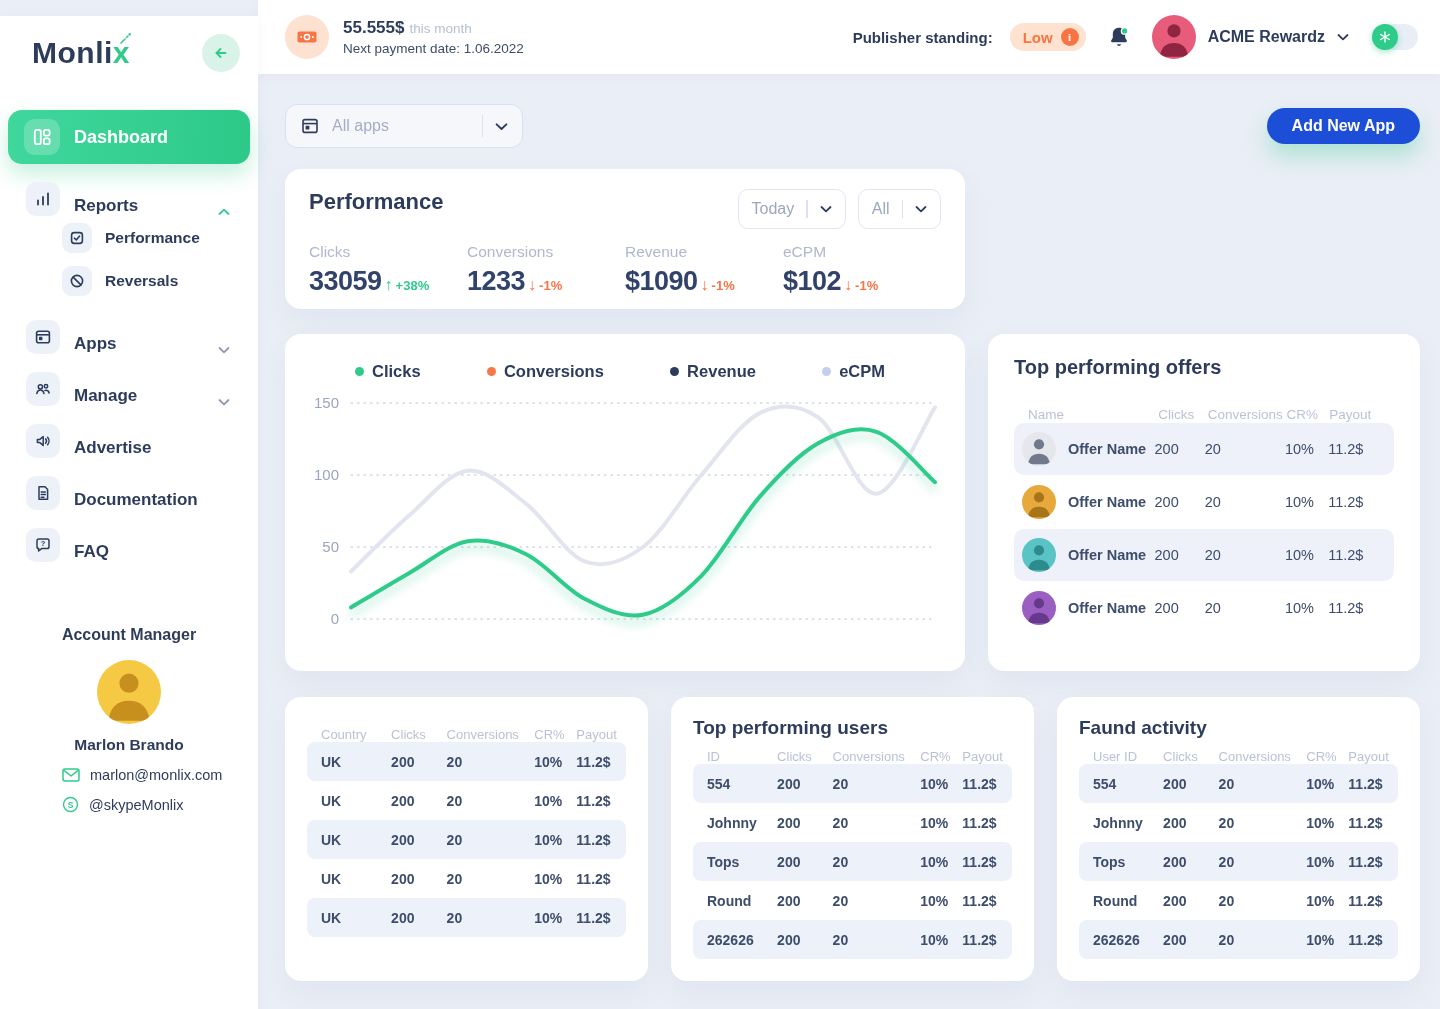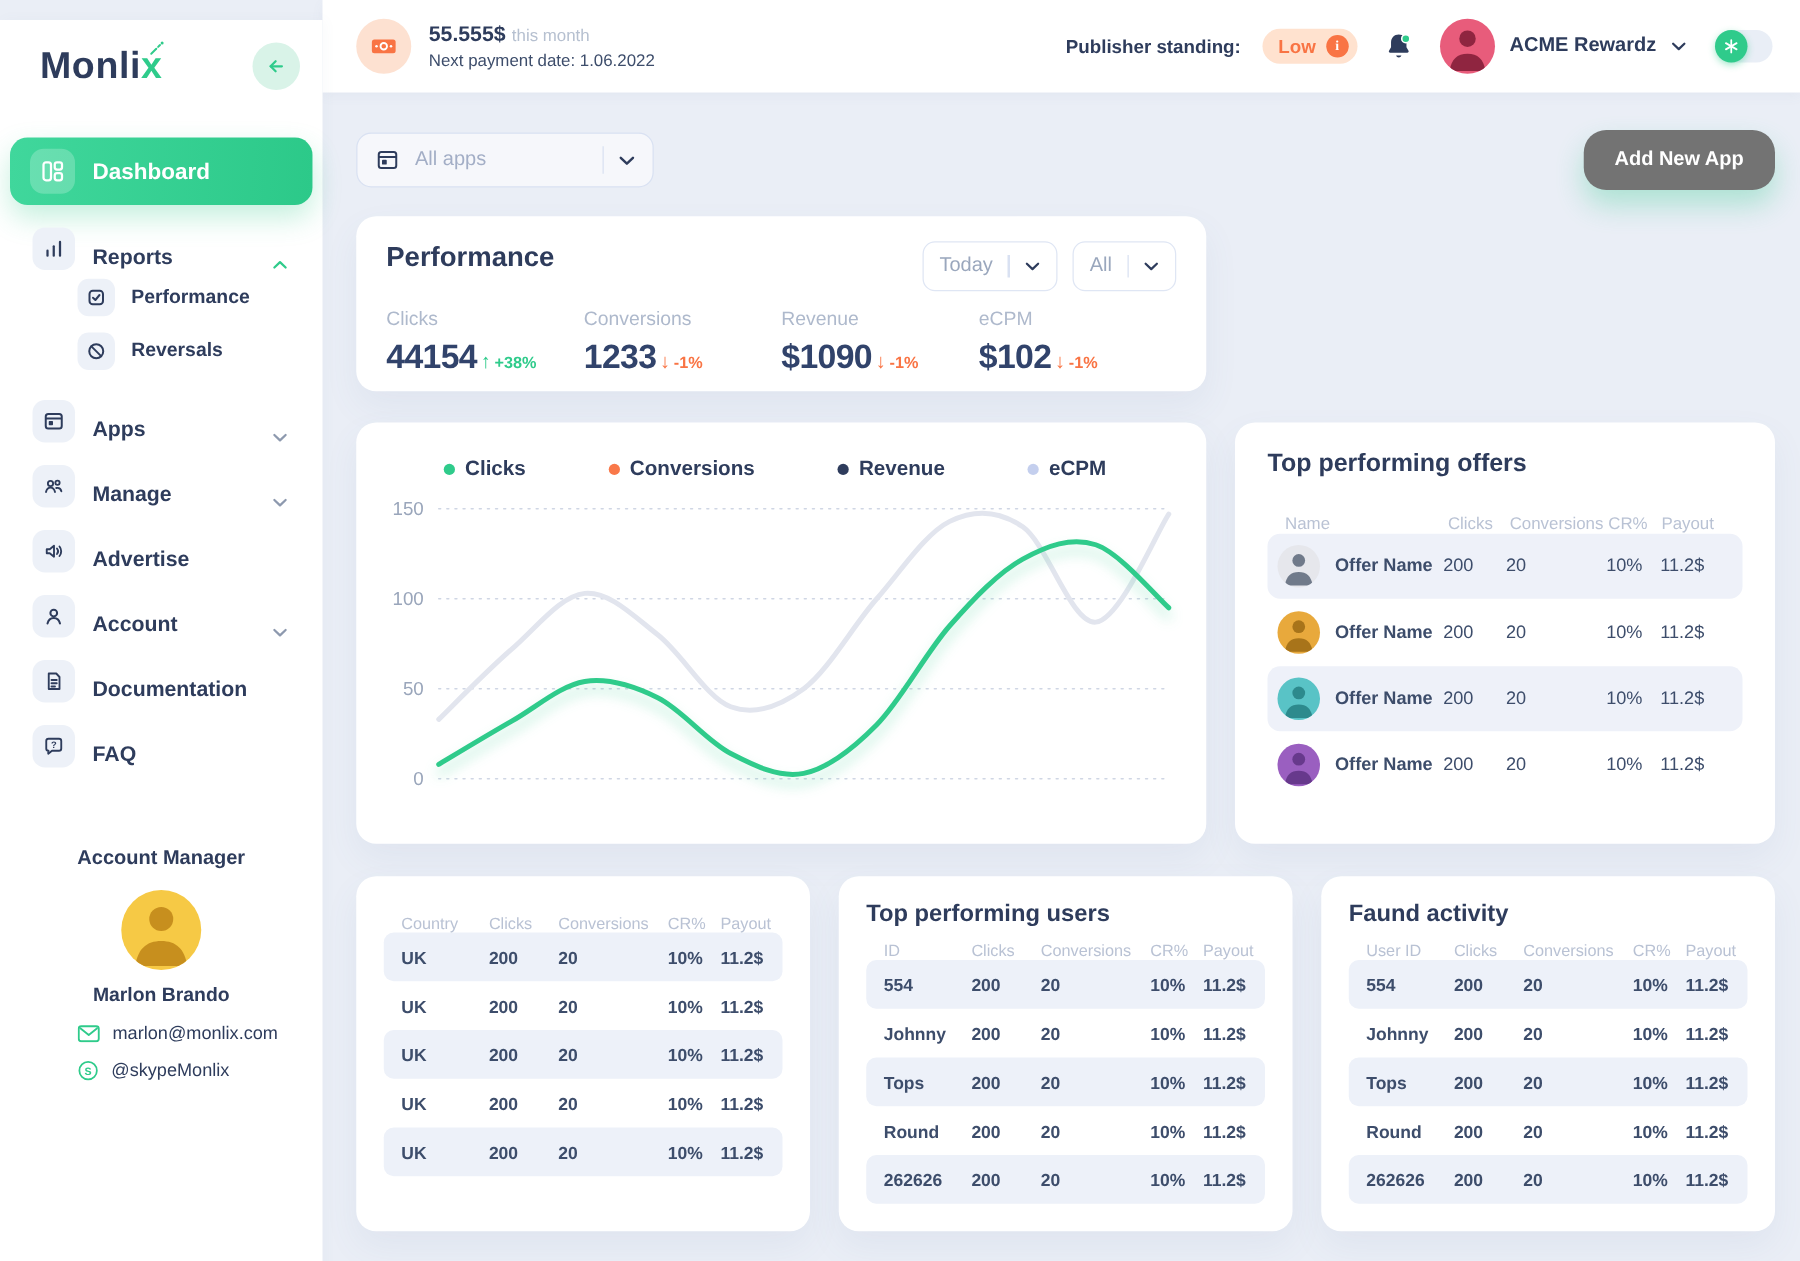--- a/index.html
+++ b/index.html
@@ -50,21 +50,21 @@
   .acc-name{font-size:16px;font-weight:bold}
   .toggle{width:46px;height:26px;border-radius:13px;background:#e9eef6;position:relative;cursor:pointer;margin-left:6px}
   .knob{position:absolute;left:0;top:0;width:26px;height:26px;border-radius:50%;background:#2fcb8b;display:flex;align-items:center;justify-content:center;box-shadow:0 2px 6px rgba(47,203,139,.45)}
 
   
   .main{position:absolute;left:258px;top:74px;right:0;bottom:0;padding:30px 20px 0 27px}
   .card{background:#fff;border-radius:16px;box-shadow:0 12px 28px rgba(90,110,150,.07)}
   .controls{display:flex;justify-content:space-between;align-items:center}
   .app-select{width:238px;height:44px;border:1.5px solid #d9e1f2;border-radius:12px;background:rgba(255,255,255,.55);display:flex;align-items:center;padding:0 14px;gap:12px;color:#a3aec6;font-size:16px;cursor:pointer}
   .vdiv{width:1.5px;height:22px;background:#d9e1f2;margin-left:auto}
-  .add-btn{height:48px;padding:0 25px;background:#737373;border:none;border-radius:18px;color:#fff;font-weight:bold;font-size:16px;box-shadow:0 12px 22px rgba(47,203,139,.32);cursor:pointer;font-family:inherit}
+  .add-btn{height:36px;padding:0 25px;background:#1d4ed8;border:none;border-radius:18px;color:#fff;font-weight:bold;font-size:16px;box-shadow:0 12px 22px rgba(47,203,139,.32);cursor:pointer;font-family:inherit}
 
   .row2{display:flex;gap:23px;margin-top:21px}
   .perf-card{width:680px;height:140px;padding:20px 24px 0}
   .perf-head{display:flex;align-items:flex-start;justify-content:space-between}
   .card-title{font-size:22px;font-weight:bold;color:#2e3c5c}
   .pills{display:flex;gap:12px}
   .select-pill{display:flex;align-items:center;gap:12px;border:1.5px solid #dfe6f4;border-radius:10px;padding:0 13px;height:40px;color:#9aa7bd;font-size:16px;cursor:pointer;background:#fff}
   .metrics{display:flex;margin-top:14px}
   .metric{width:25%}
   .metric-label{font-size:15.5px;color:#aeb9cc}
@@ -223,34 +223,20 @@
       <span class="chip">
         <svg width="18" height="18" viewBox="0 0 18 18" fill="none" stroke="#2e3c5c" stroke-width="1.5" stroke-linecap="round" stroke-linejoin="round">
             <path d="M3.4 7.4v3.2h2.4l3.4 2.8V4.6L5.8 7.4H3.4z"></path>
             <path d="M11.6 6.8c1 1.2 1 3.2 0 4.4"></path>
             <path d="M13.6 5.2c1.8 2.1 1.8 5.5 0 7.6"></path>
           </svg>
       </span>
       <span>Advertise</span>
     </div>
 
-    <div class="nav-item">
-      <span class="chip">
-        <svg width="18" height="18" viewBox="0 0 18 18" fill="none" stroke="#2e3c5c" stroke-width="1.6" stroke-linecap="round">
-            <circle cx="9" cy="6.4" r="2.7"></circle>
-            <path d="M4 14.8c.7-3 2.7-4.4 5-4.4s4.3 1.4 5 4.4"></path>
-          </svg>
-      </span>
-      <span>Account</span>
-      <span class="chev">
-        <svg width="12" height="8" viewBox="0 0 12 8" fill="none" stroke="#8d99ae" stroke-width="1.8" stroke-linecap="round" stroke-linejoin="round">
-            <path d="M1.5 2 6 6.3 10.5 2"></path>
-          </svg>
-      </span>
-    </div>
 
     <div class="nav-item">
       <span class="chip">
         <svg width="18" height="18" viewBox="0 0 18 18" fill="none" stroke="#2e3c5c" stroke-width="1.5" stroke-linecap="round" stroke-linejoin="round">
             <path d="M5 2.8h6l2.6 2.8v9.6H5z"></path>
             <path d="M7.2 8h4.2M7.2 10.6h4.2M7.2 13.2h2.8"></path>
           </svg>
       </span>
       <span>Documentation</span>
     </div>
@@ -395,21 +381,21 @@
                   <path d="M1.5 2 6 6.3 10.5 2"></path>
                 </svg>
               </span>
           </div>
         </div>
       </div>
       <div class="metrics">
         <div class="metric up">
           <div class="metric-label">Clicks</div>
           <div class="metric-value">
-              <b>44154</b>
+              <b>33059</b>
               <span class="arrow">↑</span>
               <span class="delta">+38%</span>
             </div>
         </div>
         <div class="metric down">
           <div class="metric-label">Conversions</div>
           <div class="metric-value">
               <b>1233</b>
               <span class="arrow">↓</span>
               <span class="delta">-1%</span>

